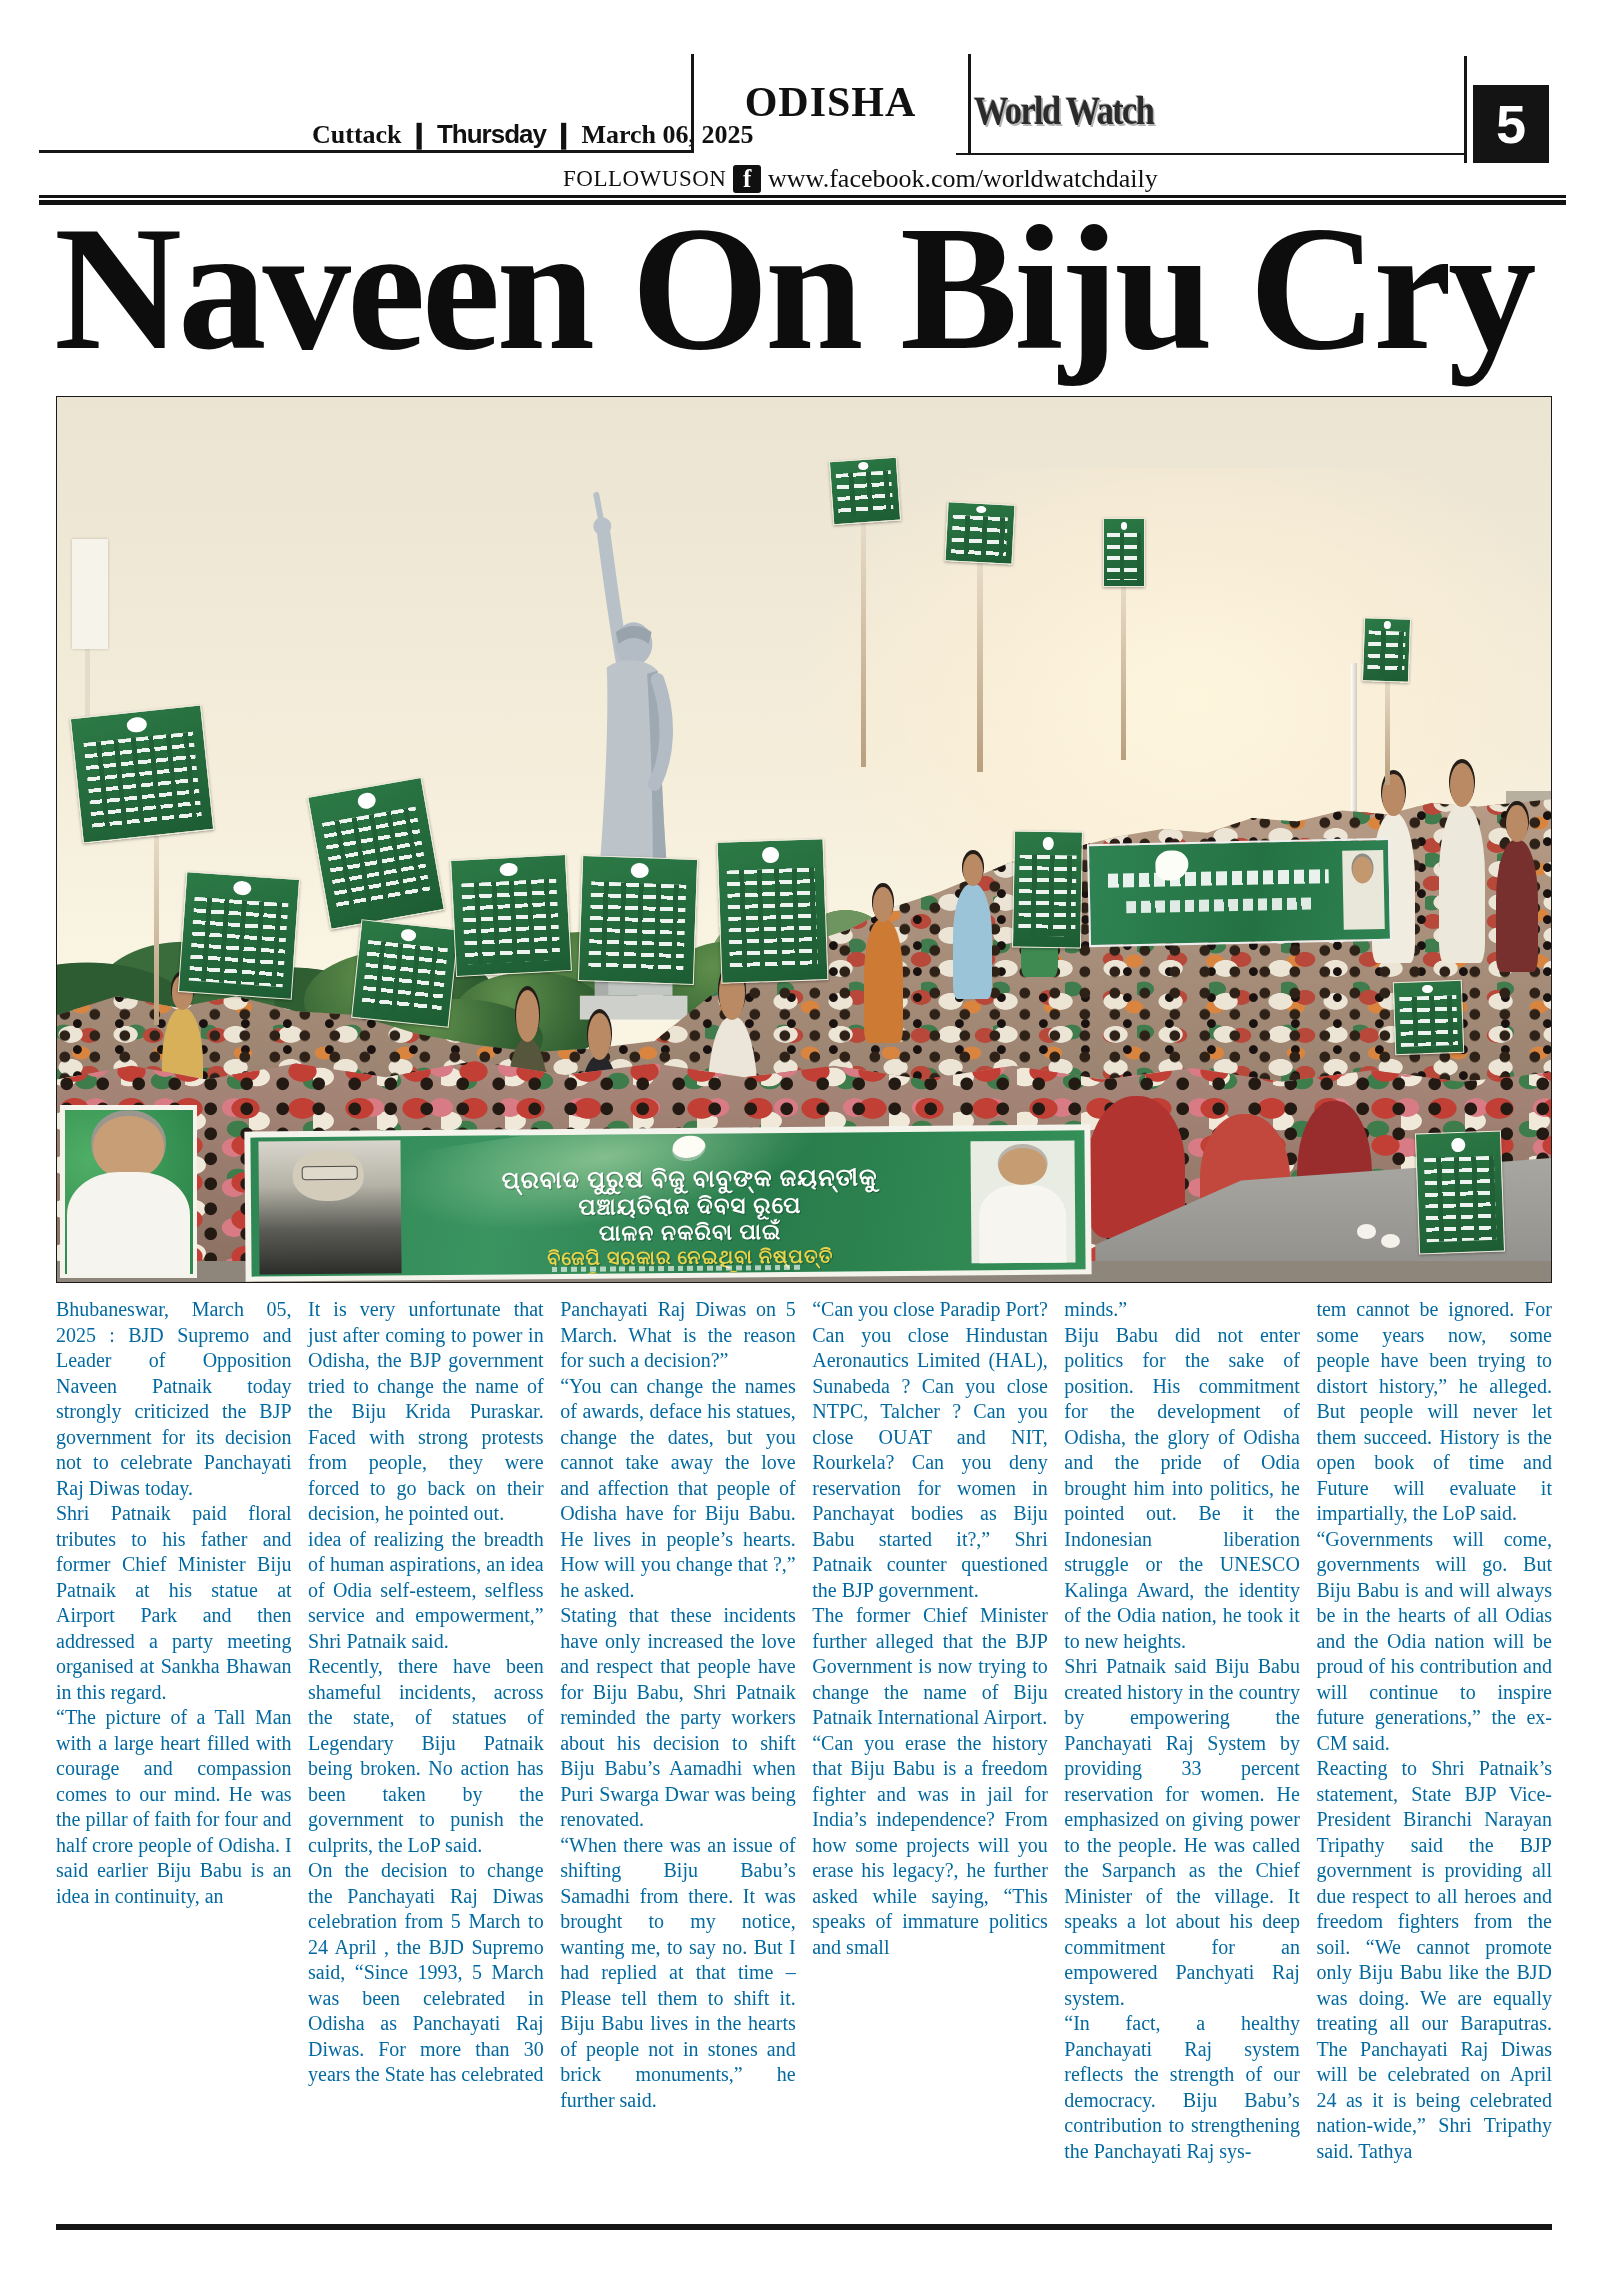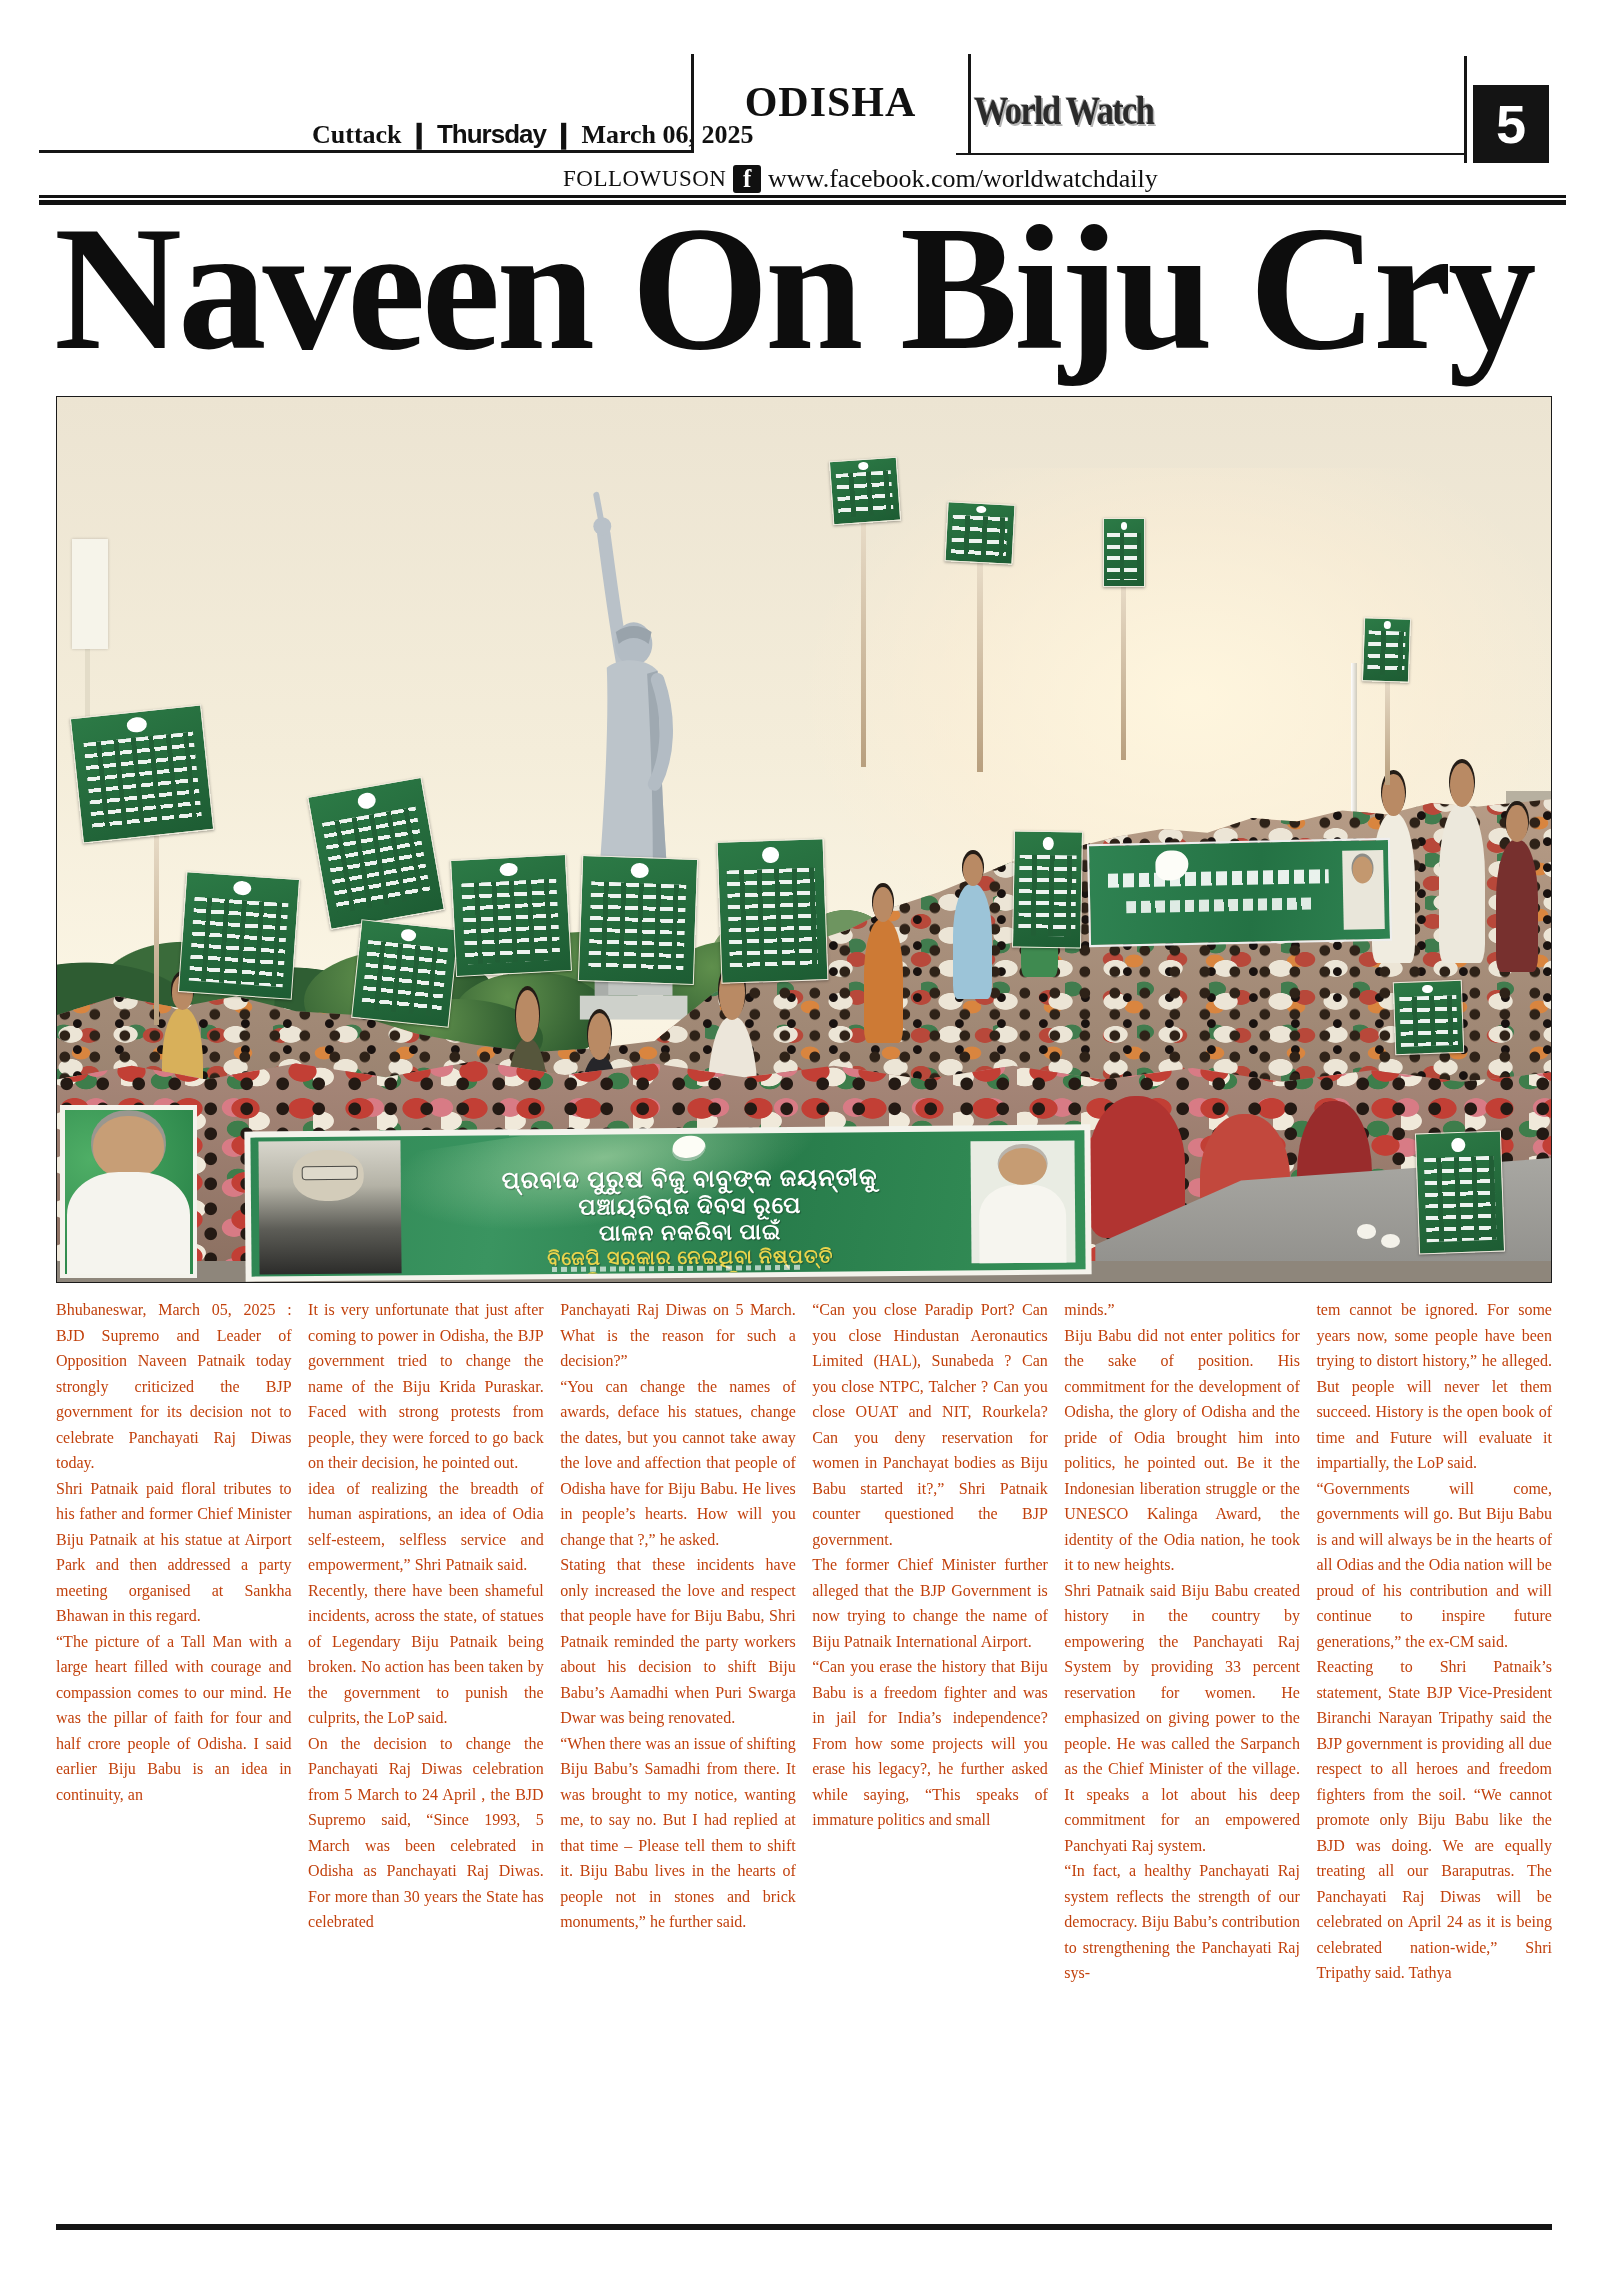--- a/index.html
+++ b/index.html
@@ -157,21 +157,21 @@
   .lp-in::after{content:"";position:absolute;left:2%;top:38%;width:96%;height:62%;
       border-radius:42% 42% 0 0;background:#f5f4ee;}
 
   .road{left:69.5%;top:86%;right:0;bottom:0;background:linear-gradient(180deg,#a8a7a2,#8f8e8a);
         clip-path:polygon(0 70%,32% 18%,100% 0,100% 100%,0 100%);}
   .ground{left:0;bottom:0;width:100%;height:2.4%;background:#8e867b;}
   .sandal{width:1.3%;height:1.6%;background:#f4f2ea;border-radius:50%;}
 
   
   .article{left:56px;top:1297px;width:1496px;display:flex;gap:16.5px;}
-  .col{flex:1;font-size:16px;line-height:25.5px;text-align:justify;color:#c2410c;}
+  .col{flex:1;font-size:20px;line-height:25.5px;text-align:justify;color:#0369a1;}
   .col p{margin:0;}
   .rule-bottom{left:56px;top:2224px;width:1496px;height:5.8px;background:#151515;}
 </style>
 </head>
 <body>
 
 <div class="page">
 
   <div class="abs dateline">
     <span>Cuttack</span><span class="sep">❙</span><span class="day">Thursday</span><span class="sep">❙</span><span>March 06, 2025</span>

